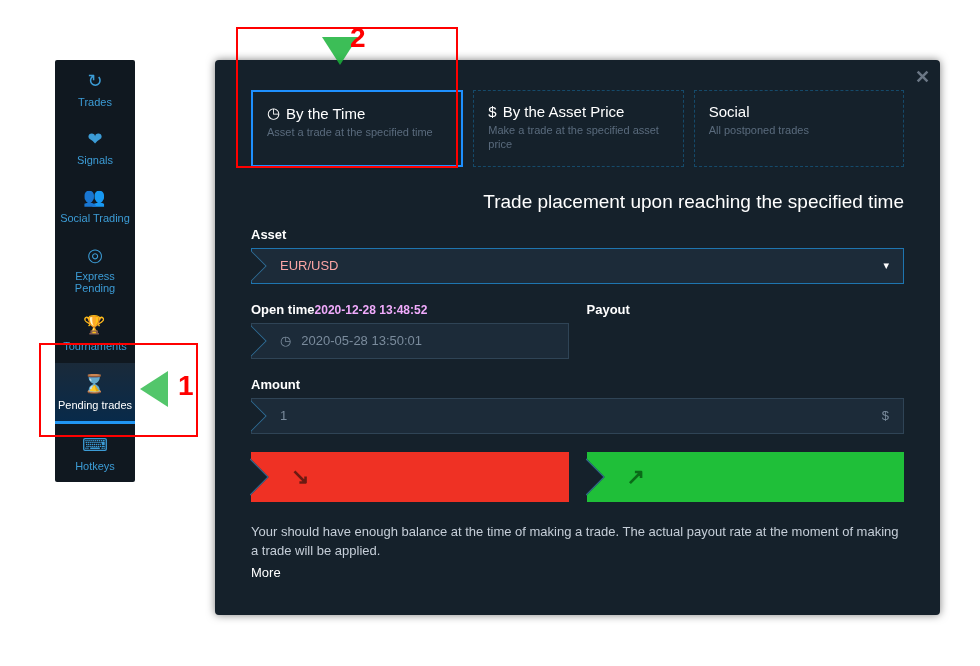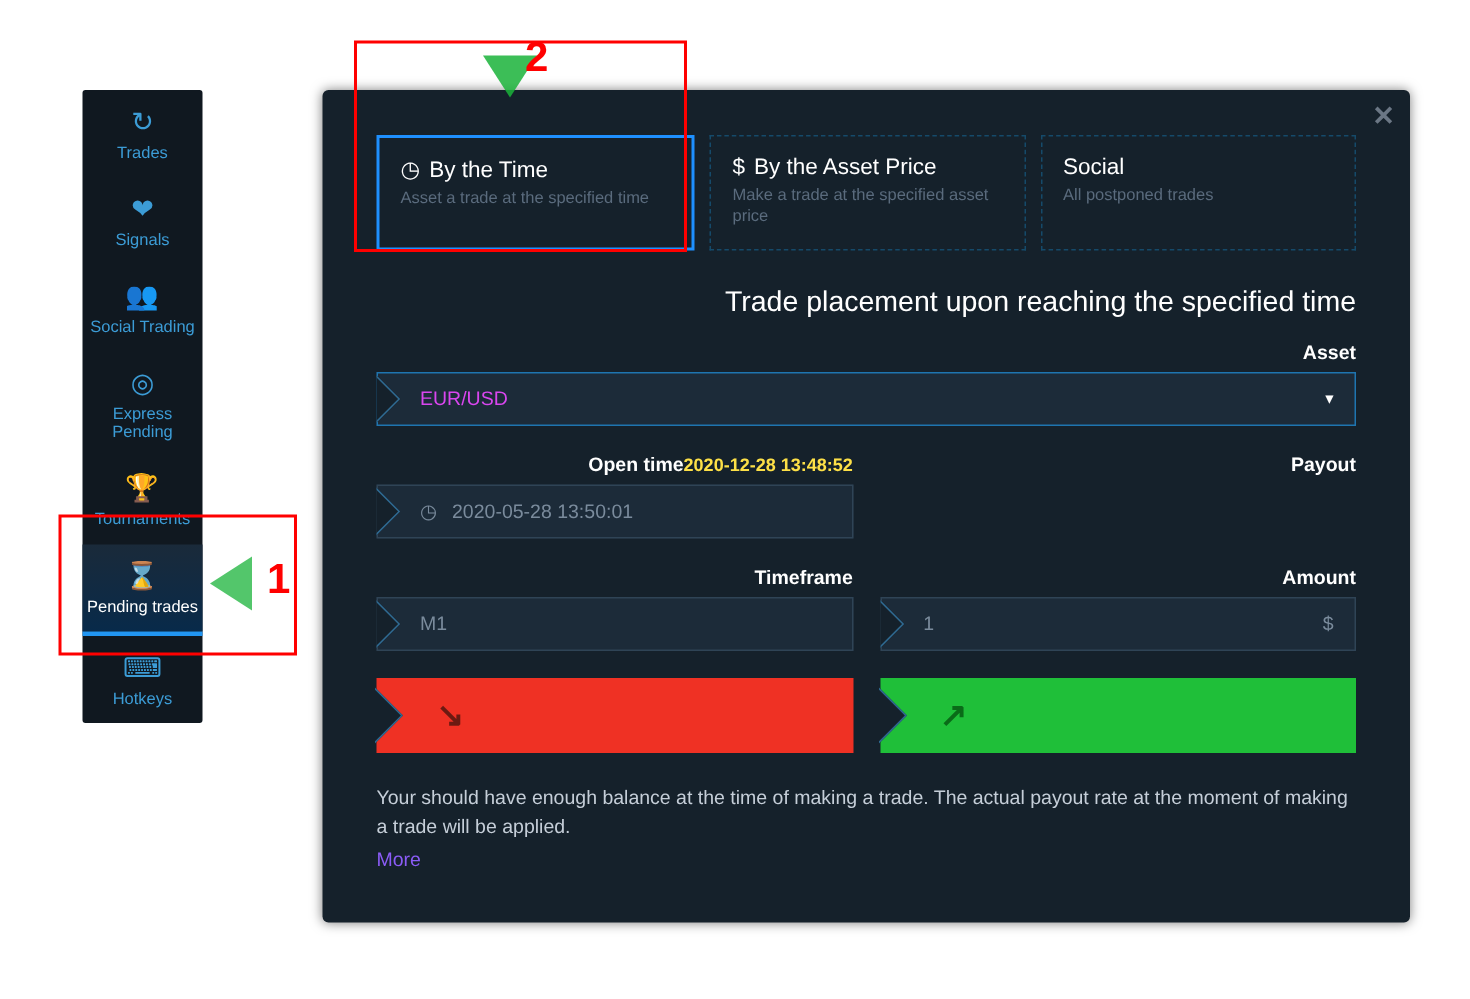--- a/index.html
+++ b/index.html
@@ -115,27 +115,27 @@
     text-align: right;
   }
 
   
   .form-label {
     font-size: 13px;
     color: #ffffff;
     font-weight: bold;
     margin-bottom: 6px;
     display: flex;
-    justify-content: flex-end;
+    justify-content: flex-start;
     align-items: baseline;
   }
   .timestamp {
     font-size: 12px;
     font-weight: bold;
-    color: #fde047;
+    color: #f0abfc;
   }
 
   .input-wrap {
     position: relative;
     height: 36px;
     border: 1px solid #2f4456;
     background: #1c2b39;
     display: flex;
     align-items: center;
     margin-bottom: 18px;
@@ -163,21 +163,21 @@
   }
   .input-inner {
     padding-left: 28px;
     display: flex;
     align-items: center;
     gap: 10px;
     width: 100%;
     color: #7a8b9c;
     font-size: 13px;
   }
-  .input-inner.white { color: #d946ef; }
+  .input-inner.white { color: #fca5a5; }
   .suffix {
     position: absolute;
     right: 14px;
     color: #7a8b9c;
   }
   .caret-down {
     position: absolute;
     right: 14px;
     color: #ffffff;
     font-size: 11px;
@@ -224,21 +224,21 @@
   .arrow-icon { font-size: 22px; font-weight: bold; }
   .arrow-icon.dark { color: #6b1a12; }
   .arrow-icon.darkg { color: #0a6b18; }
 
   .note {
     font-size: 13px;
     color: #c5ced8;
     line-height: 1.5;
   }
   .more-link {
-    color: #8b5cf6;
+    color: #ffffff;
     margin-top: 4px;
     display: inline-block;
     cursor: pointer;
   }
 
   
   .anno-box {
     position: absolute;
     border: 2px solid #ff0000;
     pointer-events: none;
@@ -353,29 +353,20 @@
       </div>
     </div>
     <div class="col">
       <div class="form-label">
           <span>Payout</span>
         </div>
     </div>
   </div>
 
   <div class="two-col">
-    <div class="col">
-      <div class="form-label">
-          <span>Timeframe</span>
-        </div>
-      <div class="input-wrap">
-        <div class="chevron-tab"></div>
-        <div class="input-inner">M1</div>
-      </div>
-    </div>
     <div class="col">
       <div class="form-label">
           <span>Amount</span>
         </div>
       <div class="input-wrap">
         <div class="chevron-tab"></div>
         <div class="input-inner">1</div>
         <span class="suffix">$</span>
       </div>
     </div>

